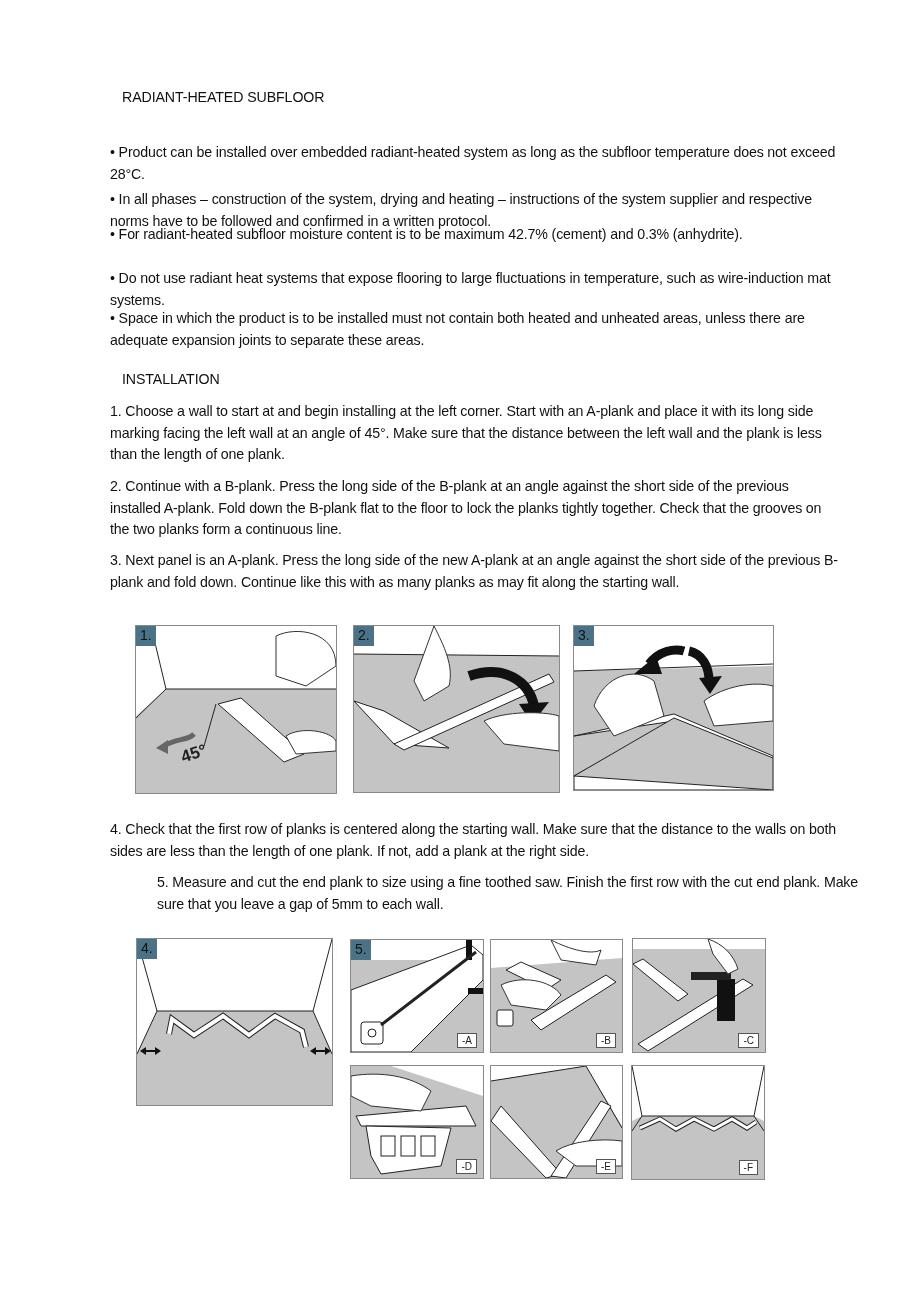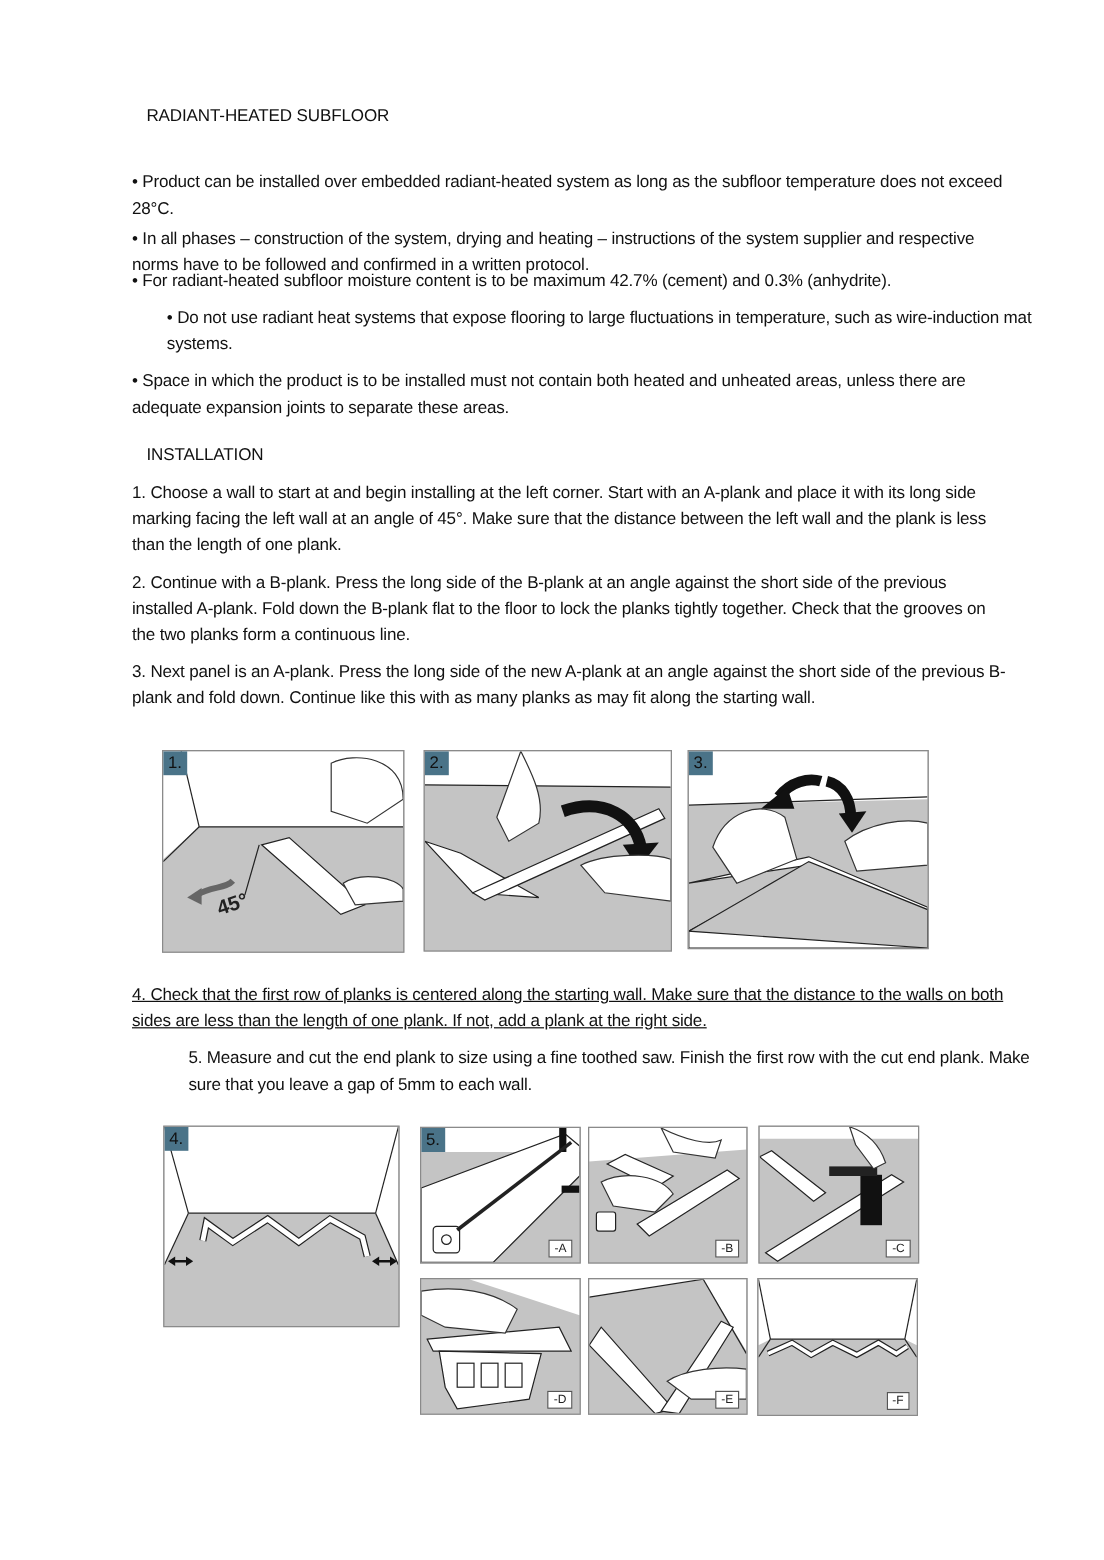--- a/index.html
+++ b/index.html
@@ -15,21 +15,21 @@
   .sublabel { position: absolute; right: 6px; bottom: 4px; background: #fff; border: 1px solid #555;
               font-size: 10px; padding: 0 4px; line-height: 13px; color: #222; }
 </style>
 </head>
 <body>
 
 <div class="heading" style="top:89px;">RADIANT-HEATED SUBFLOOR</div>
 <div class="txt" style="top:118px;margin-top:24px;">• Product can be installed over embedded radiant-heated system as long as the subfloor temperature does not exceed 28°C.</div>
 <div class="txt" style="top:171px;margin-top:18px;">• In all phases – construction of the system, drying and heating – instructions of the system supplier and respective norms have to be followed and confirmed in a written protocol.</div>
 <div class="txt" style="top:224px;">• For radiant-heated subfloor moisture content is to be maximum 42.7% (cement) and 0.3% (anhydrite).</div>
-<div class="txt" style="top:255px;margin-left:29px;">• Do not use radiant heat systems that expose flooring to large fluctuations in temperature, such as wire-induction mat systems.</div>
+<div class="txt" style="top:268px;">• Do not use radiant heat systems that expose flooring to large fluctuations in temperature, such as wire-induction mat systems.</div>
 <div class="txt" style="top:308px;">• Space in which the product is to be installed must not contain both heated and unheated areas, unless there are adequate expansion joints to separate these areas.</div>
 
 <div class="heading" style="top:371px;">INSTALLATION</div>
 <div class="txt" style="top:401px;">1. Choose a wall to start at and begin installing at the left corner. Start with an A-plank and place it with its long side marking facing the left wall at an angle of 45°. Make sure that the distance between the left wall and the plank is less than the length of one plank.</div>
 <div class="txt" style="top:476px;">2. Continue with a B-plank. Press the long side of the B-plank at an angle against the short side of the previous installed A-plank. Fold down the B-plank flat to the floor to lock the planks tightly together. Check that the grooves on the two planks form a continuous line.</div>
 <div class="txt" style="top:550px;">3. Next panel is an A-plank. Press the long side of the new A-plank at an angle against the short side of the previous B-plank and fold down. Continue like this with as many planks as may fit along the starting wall.</div>
 
 <div class="fig" style="left:135px; top:625px; width:200px; height:167px;">
   <svg viewBox="0 0 200 167" preserveAspectRatio="none">
     <polygon points="0,0 200,0 200,63 30,63 0,90" fill="#fff"></polygon>
@@ -70,21 +70,21 @@
     <path d="M75,38 C85,25 100,22 110,25" stroke="#111" stroke-width="9" fill="none"></path>
     <polygon points="60,48 82,30 88,48" fill="#111"></polygon>
     <path d="M115,25 C128,28 135,40 135,55" stroke="#111" stroke-width="9" fill="none"></path>
     <polygon points="125,52 148,50 136,68" fill="#111"></polygon>
     <path d="M20,80 C30,50 60,40 80,55 L90,90 L40,110 Z" fill="#fff" stroke="#333"></path>
     <path d="M130,75 C150,60 180,55 199,60 L199,95 L140,100 Z" fill="#fff" stroke="#333"></path>
   </svg>
   <div class="badge">3.</div>
 </div>
 
-<div class="txt" style="top:819px;text-decoration:underline;">4. Check that the first row of planks is centered along the starting wall. Make sure that the distance to the walls on both sides are less than the length of one plank. If not, add a plank at the right side.</div>
+<div class="txt" style="top:819px;">4. Check that the first row of planks is centered along the starting wall. Make sure that the distance to the walls on both sides are less than the length of one plank. If not, add a plank at the right side.</div>
 <div class="txt" style="top:872px;margin-left:47px;">5. Measure and cut the end plank to size using a fine toothed saw. Finish the first row with the cut end plank. Make sure that you leave a gap of 5mm to each wall.</div>
 
 <div class="fig" style="left:136px; top:938px; width:195px; height:166px;">
   <svg viewBox="0 0 195 166" preserveAspectRatio="none">
     <polygon points="0,0 195,0 195,115 176,72 20,72 0,115" fill="#fff"></polygon>
     <line x1="0" y1="0" x2="20" y2="72" stroke="#222"></line>
     <line x1="195" y1="0" x2="176" y2="72" stroke="#222"></line>
     <line x1="20" y1="72" x2="176" y2="72" stroke="#222"></line>
     <line x1="20" y1="72" x2="0" y2="115" stroke="#222"></line>
     <line x1="176" y1="72" x2="195" y2="115" stroke="#222"></line>

